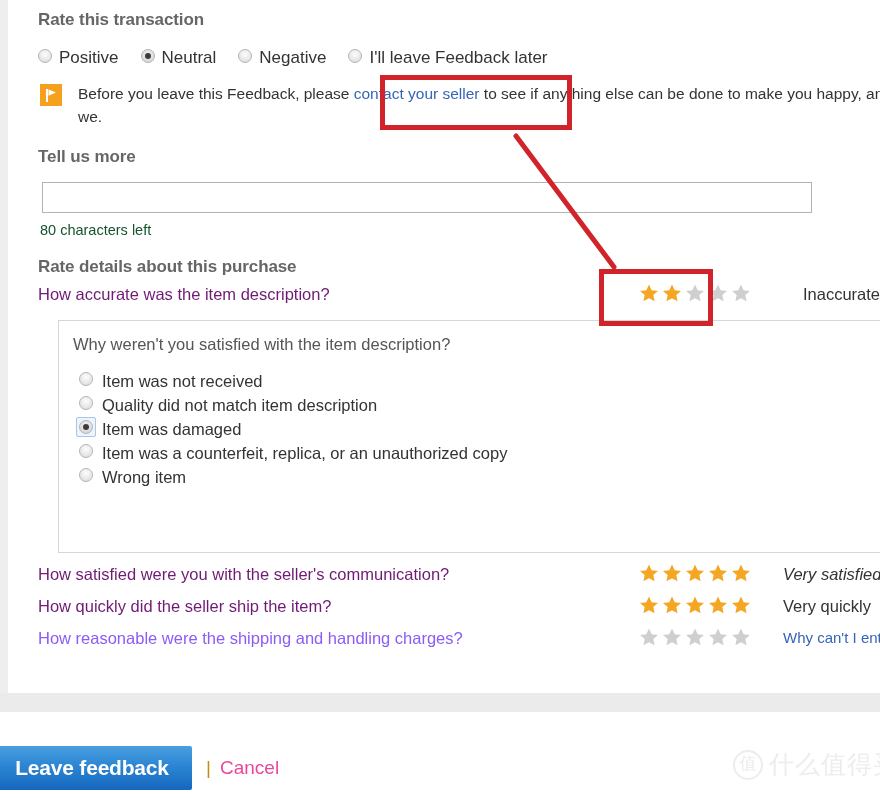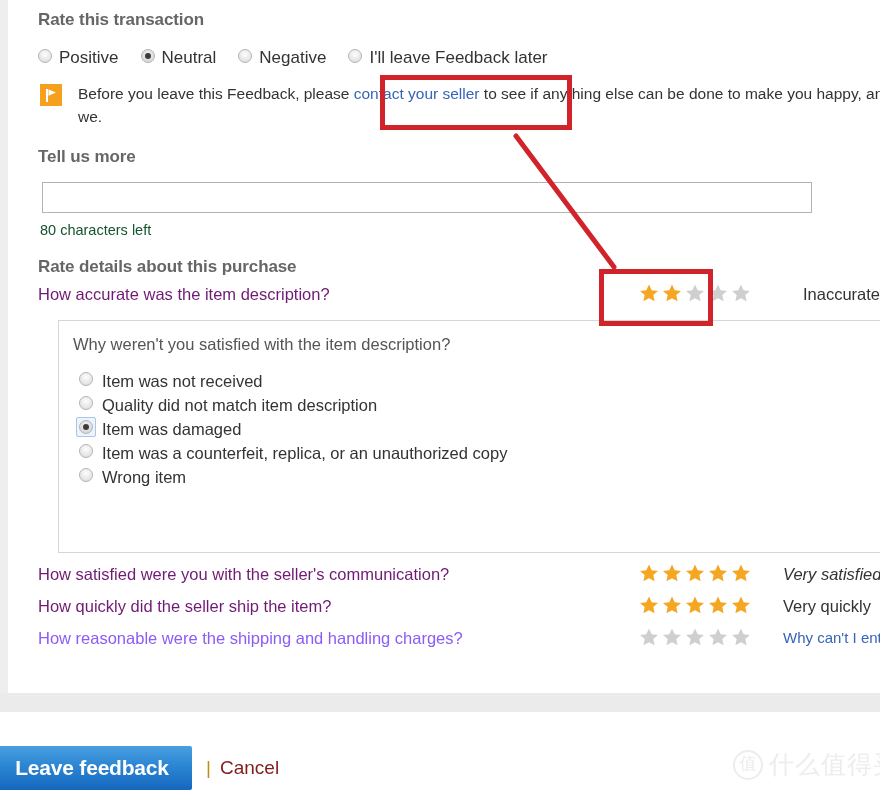--- a/index.html
+++ b/index.html
@@ -245,21 +245,21 @@
   .footer-sep {
     position: absolute;
     left: 206px; top: 757px;
     font-size: 19px;
     color: #c28a1a;
   }
   .btn-cancel {
     position: absolute;
     left: 220px; top: 757px;
     font-size: 19px;
-    color: #7f1d1d;
+    color: #ec4899;
     text-decoration: none;
     white-space: nowrap;
   }
 
   
   .watermark {
     position: absolute;
     right: 6px; top: 748px;
     display: flex;
     align-items: center;

